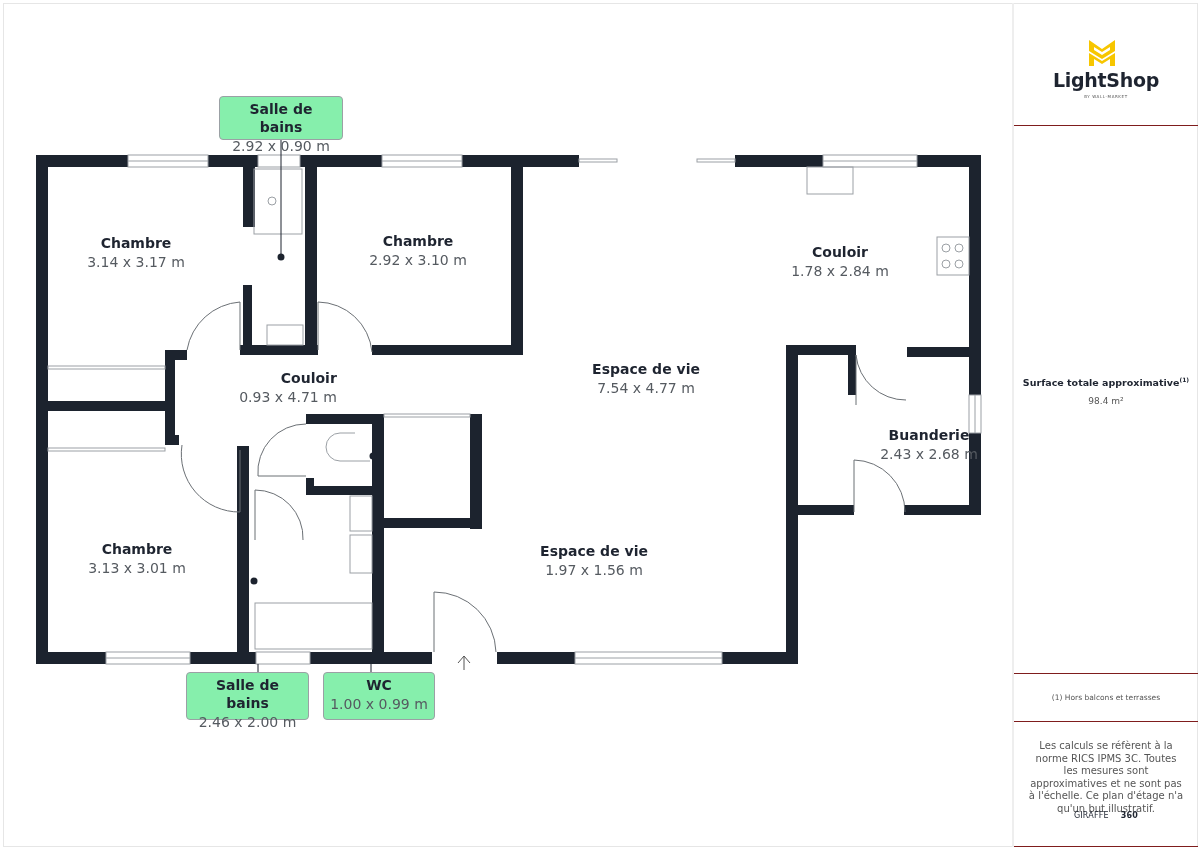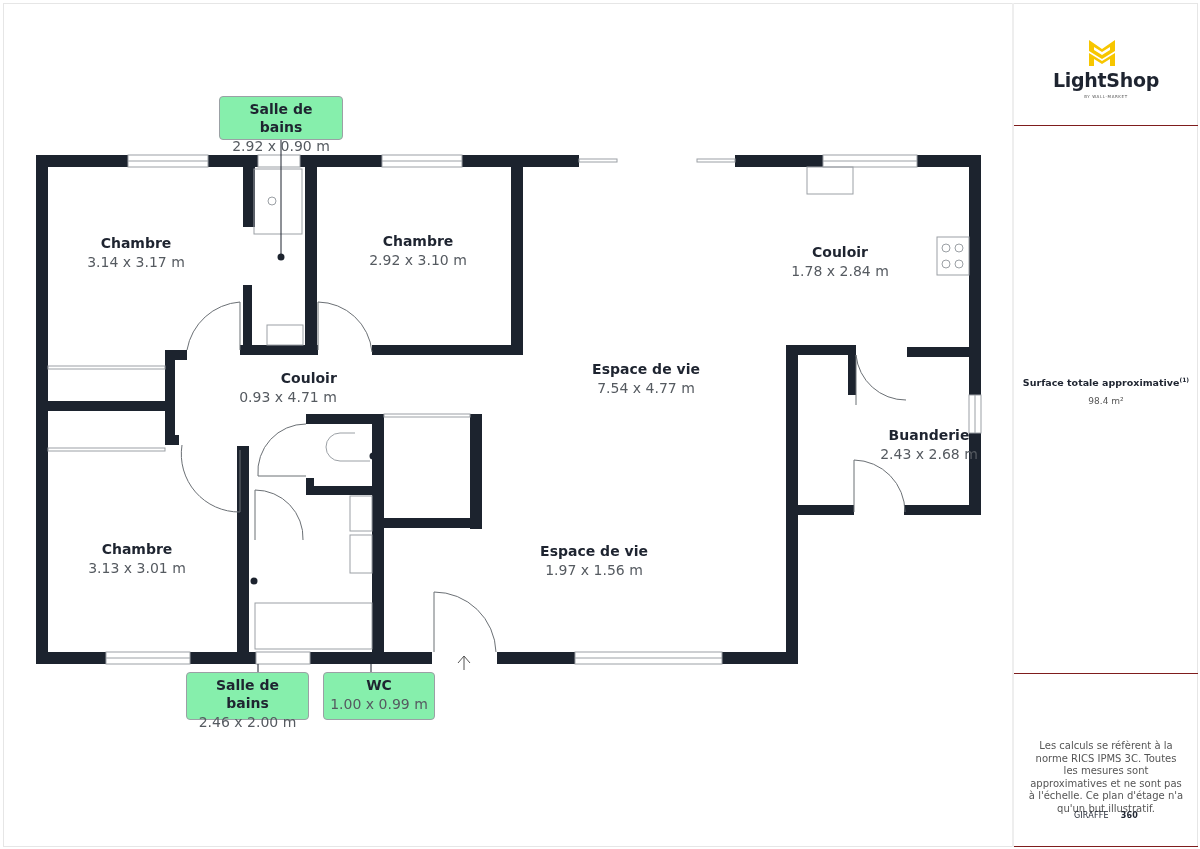--- a/index.html
+++ b/index.html
@@ -208,17 +208,18 @@
       <path d="M3 3 L16 12 L29 3 L29 14 L16 22 L3 14 Z M8 10 L8 13 L16 18 L24 13 L24 10 L16 15 Z" fill="#f7c600" fill-rule="evenodd"></path>
       <path d="M3 16 L16 24 L29 16 L29 29 L24 29 L24 22 L16 27 L8 22 L8 29 L3 29 Z" fill="#f7c600"></path>
     </svg>
     <div class="logo-text">LightShop</div>
     <div class="logo-sub">BY WALL-MARKET</div>
   </div>
   <div class="cell area-cell">
     <div class="area-title"><span>Surface totale approximative</span><sup>(1)</sup></div>
     <div class="area-val">98.4 m²</div>
   </div>
+  <div class="cell note-cell">(1) Hors balcons et terrasses</div>
   <div class="cell disc-cell">
     <div class="disc">Les calculs se réfèrent à la norme RICS IPMS 3C. Toutes les mesures sont approximatives et ne sont pas à l'échelle. Ce plan d'étage n'a qu'un but illustratif.</div>
     <div class="brand"><span>GIRAFFE</span><b>360</b></div>
   </div>
 </div>
 
 </body></html>

